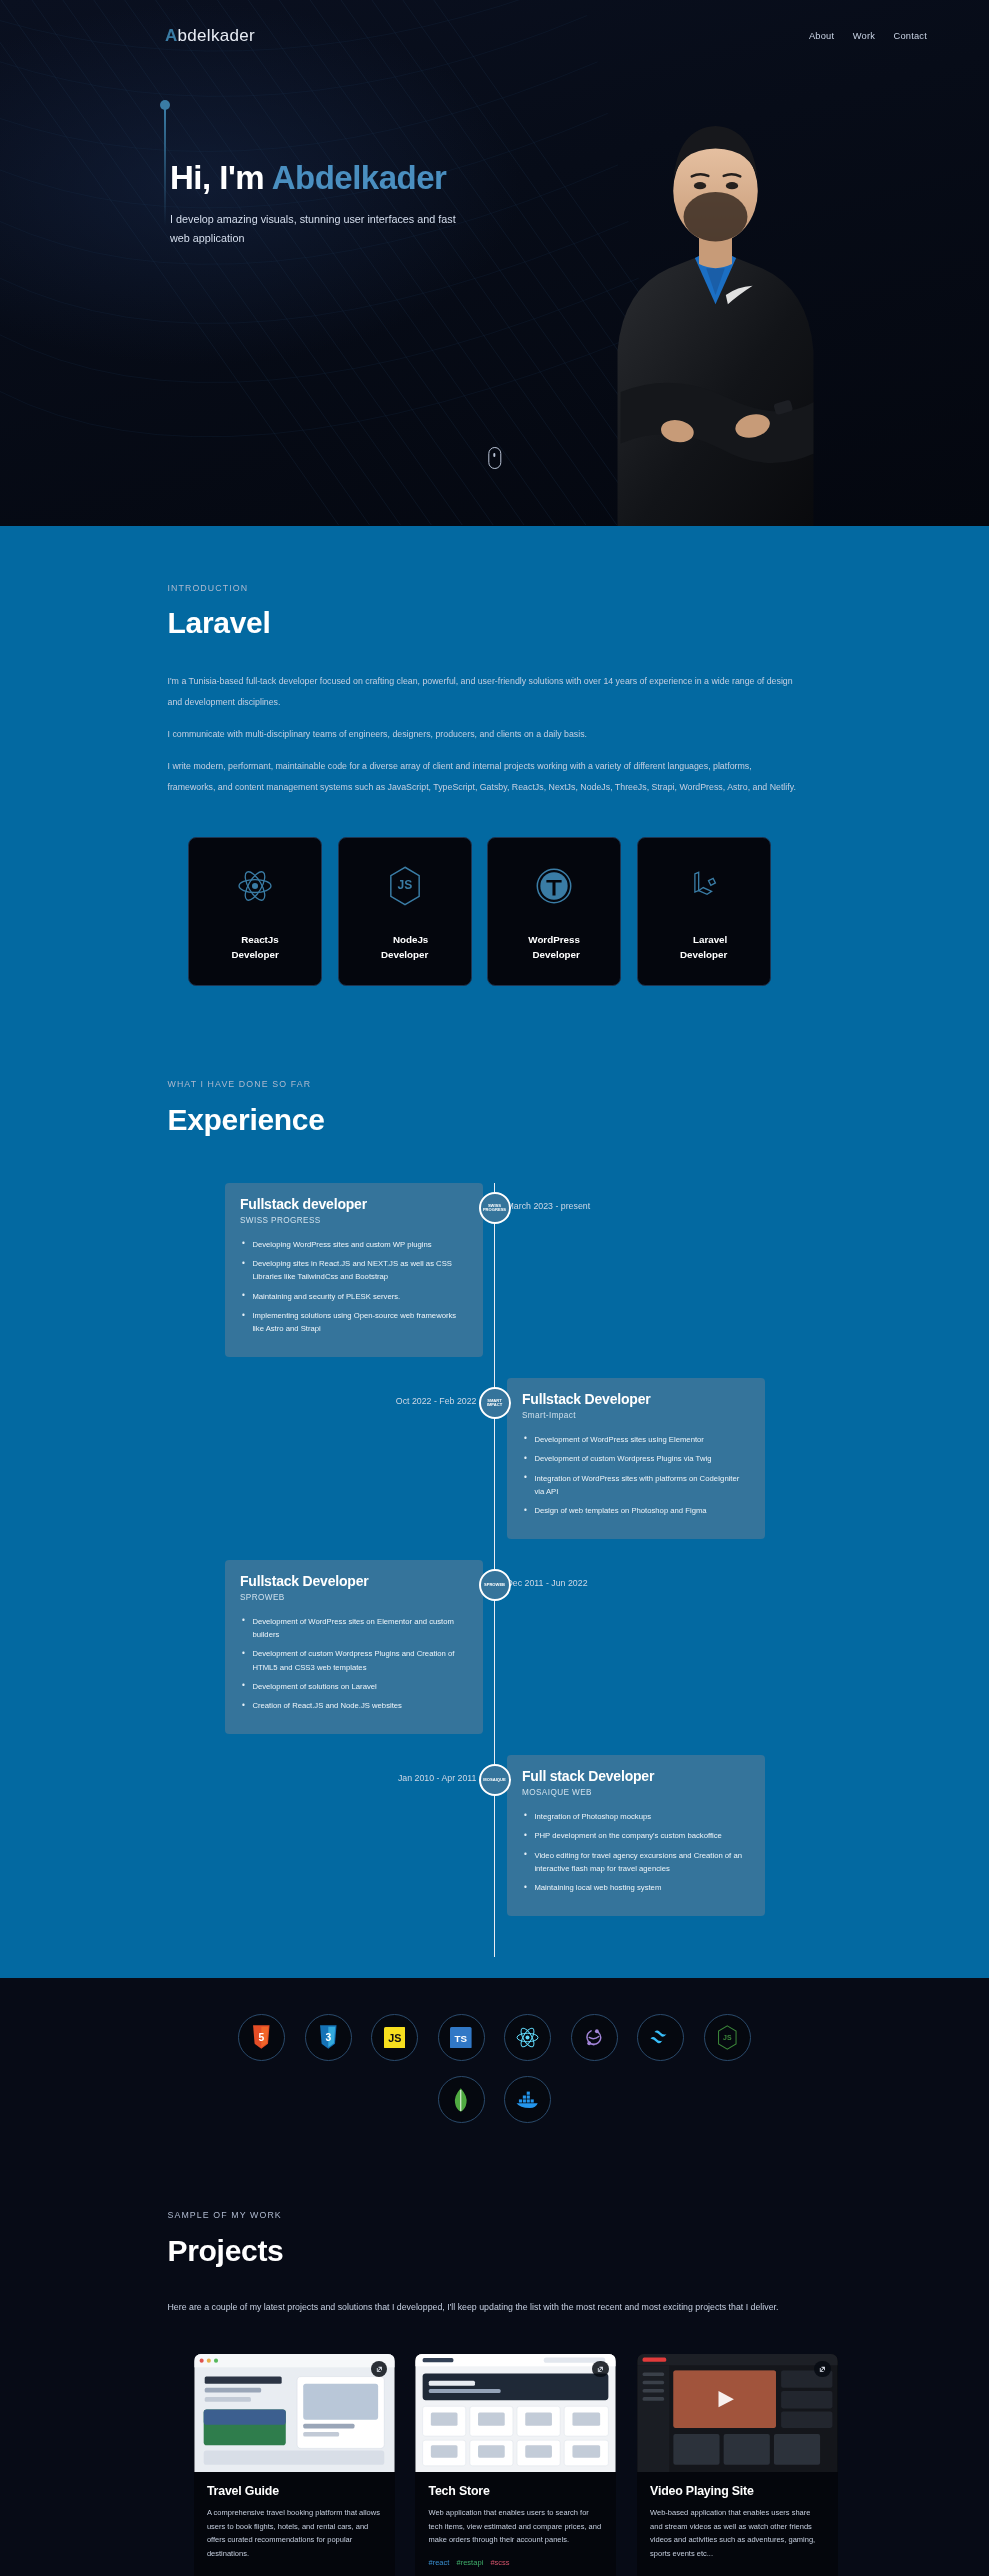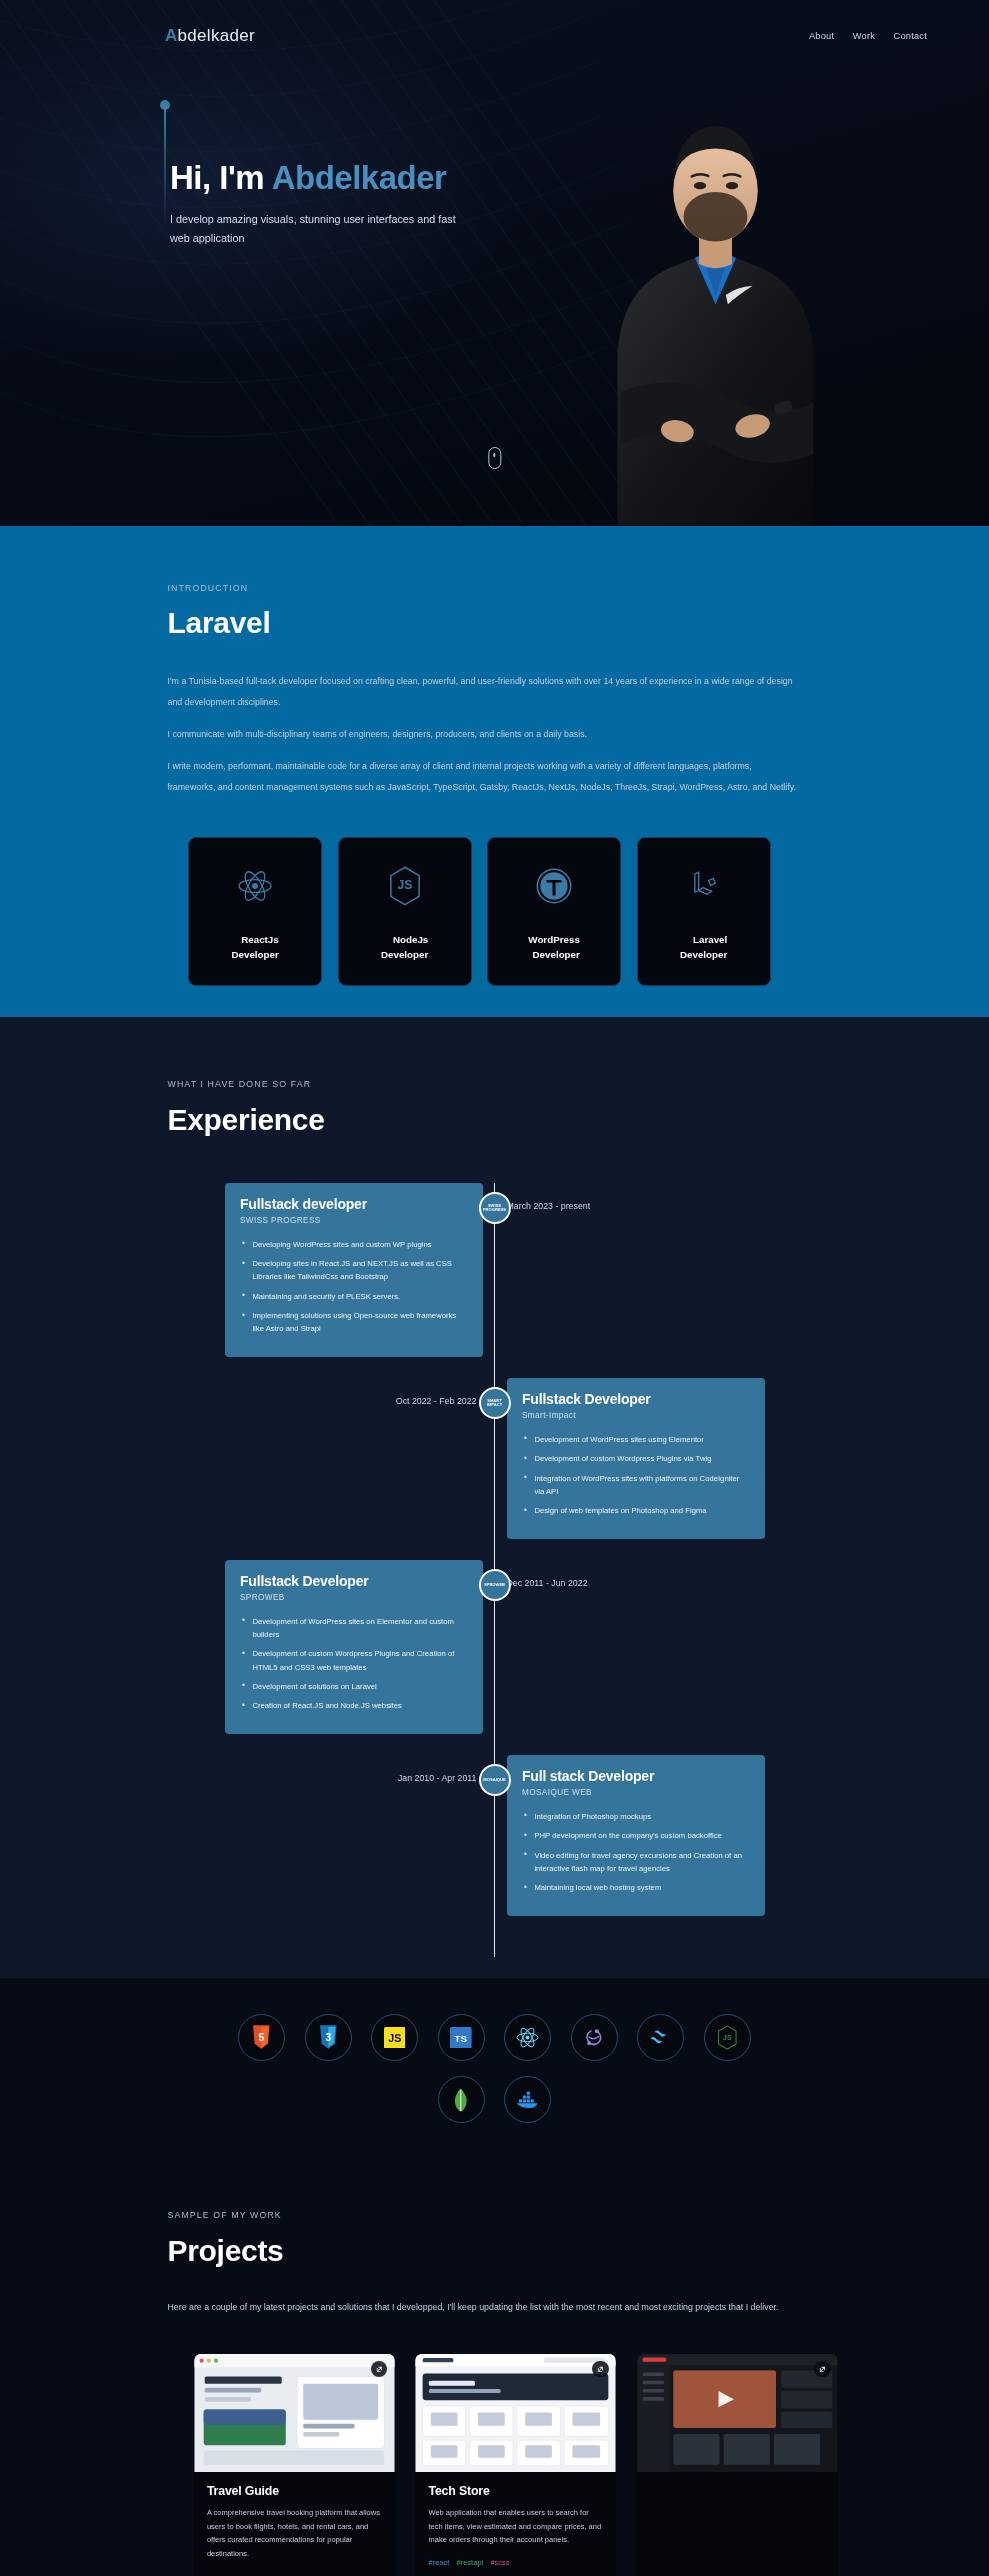--- a/index.html
+++ b/index.html
@@ -96,21 +96,21 @@
     display: flex; flex-direction: column; align-items: center; justify-content: center;
     cursor: pointer;
   }
   .skill-icon { height: 49px; display: flex; align-items: center; justify-content: center; }
   .skill-label {
     margin-top: 21.6px; font-size: 9.8px; font-weight: 700; text-align: right;
     line-height: 1.55; color: #fff;
   }
 
   
-  .experience { padding: 62px 0 20.6px; background: #0f172a; }
+  .experience { padding: 62px 0 20.6px; background: #0369a1; }
   .timeline { position: relative; margin-top: 46px; padding-bottom: 20.6px; }
   .timeline-spine {
     position: absolute; left: 50%; top: 0; bottom: 0; width: 1.5px;
     margin-left: -0.8px; background: #e7ecf4;
   }
   .tl-row { position: relative; min-height: 67px; margin-bottom: 20.6px; }
   .tl-card {
     position: relative; width: 258px; border-radius: 4.1px;
     background: #35749b; padding: 13.4px 15.5px 15.5px; z-index: 3;
   }
@@ -627,20 +627,25 @@
                   <rect x="266" y="156" width="90" height="60" rx="4"></rect>
                 </g>
             </svg>
             <div class="thumb-btn">
               <svg width="6.7" height="6.7" viewBox="0 0 16 16">
                   <path d="M6 2h8v8h-2V5.4L5.4 12 4 10.6 10.6 4H6z" fill="#e9eef7"></path>
                   <path d="M2 5v9h9v-2H4V5z" fill="#e9eef7"></path>
                 </svg>
             </div>
           </div>
+          <div class="project-body">
+            <div class="project-title">Video Playing Site</div>
+            <p class="project-desc">Web-based application that enables users share and stream videos as well as watch other friends videos and activities such as adventures, gaming, sports events etc...</p>
+
+          </div>
         </div>
 
       </div>
     </div>
   </section>
 
 </div>
 
 
 </body></html>

